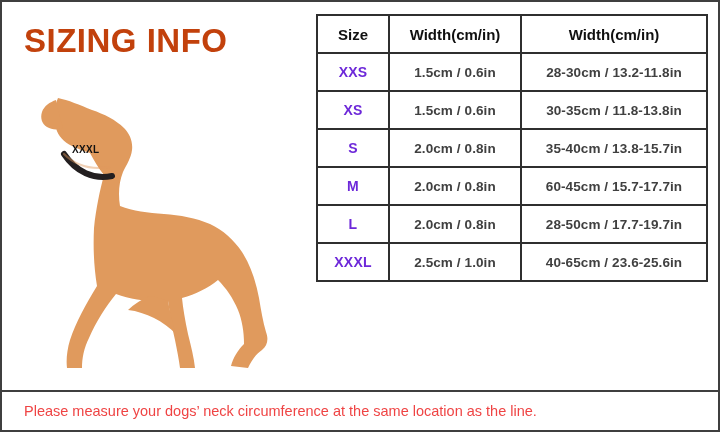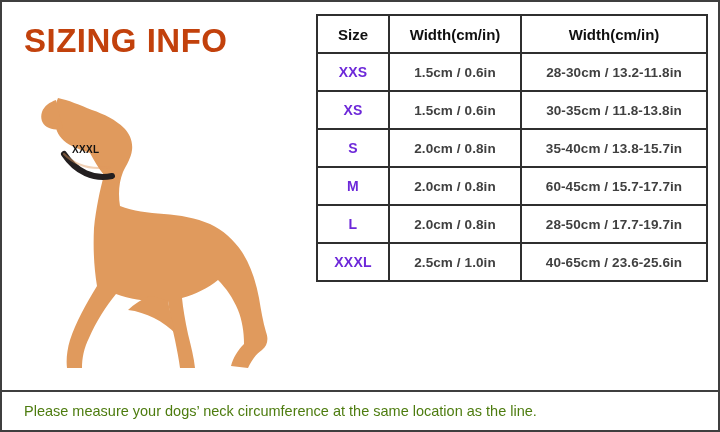--- a/index.html
+++ b/index.html
@@ -105,21 +105,21 @@
     right: 0;
     bottom: 0;
     height: 38px;
     border-top: 2px solid #3f3f3f;
     display: flex;
     align-items: center;
   }
   .footer-note {
     padding-left: 22px;
     font-size: 14.5px;
-    color: #4d7c0f;
+    color: #ef4444;
     white-space: nowrap;
   }
 </style>
 </head>
 <body>
 
 <div class="page">
 
   <div class="left-panel">
     <div class="title">SIZING INFO</div>

